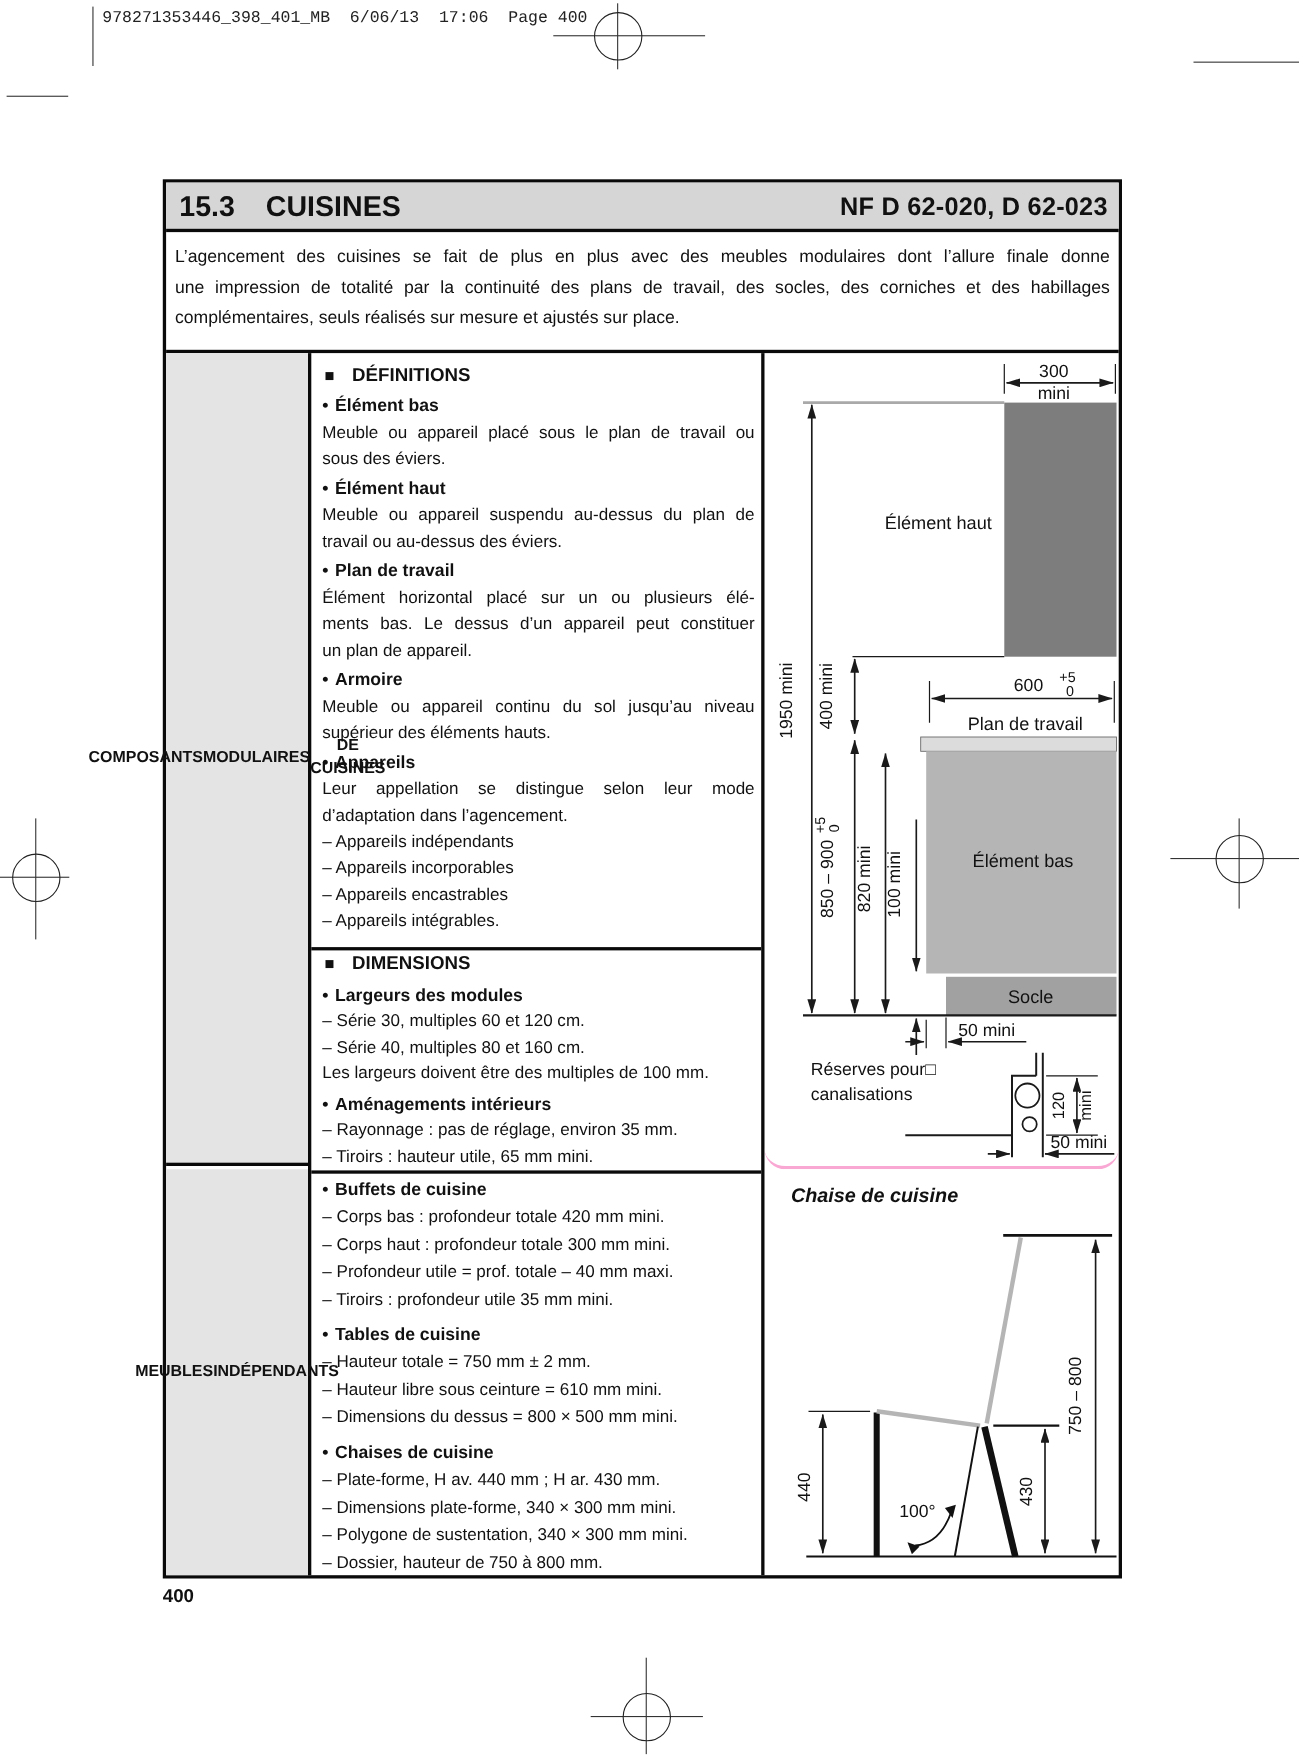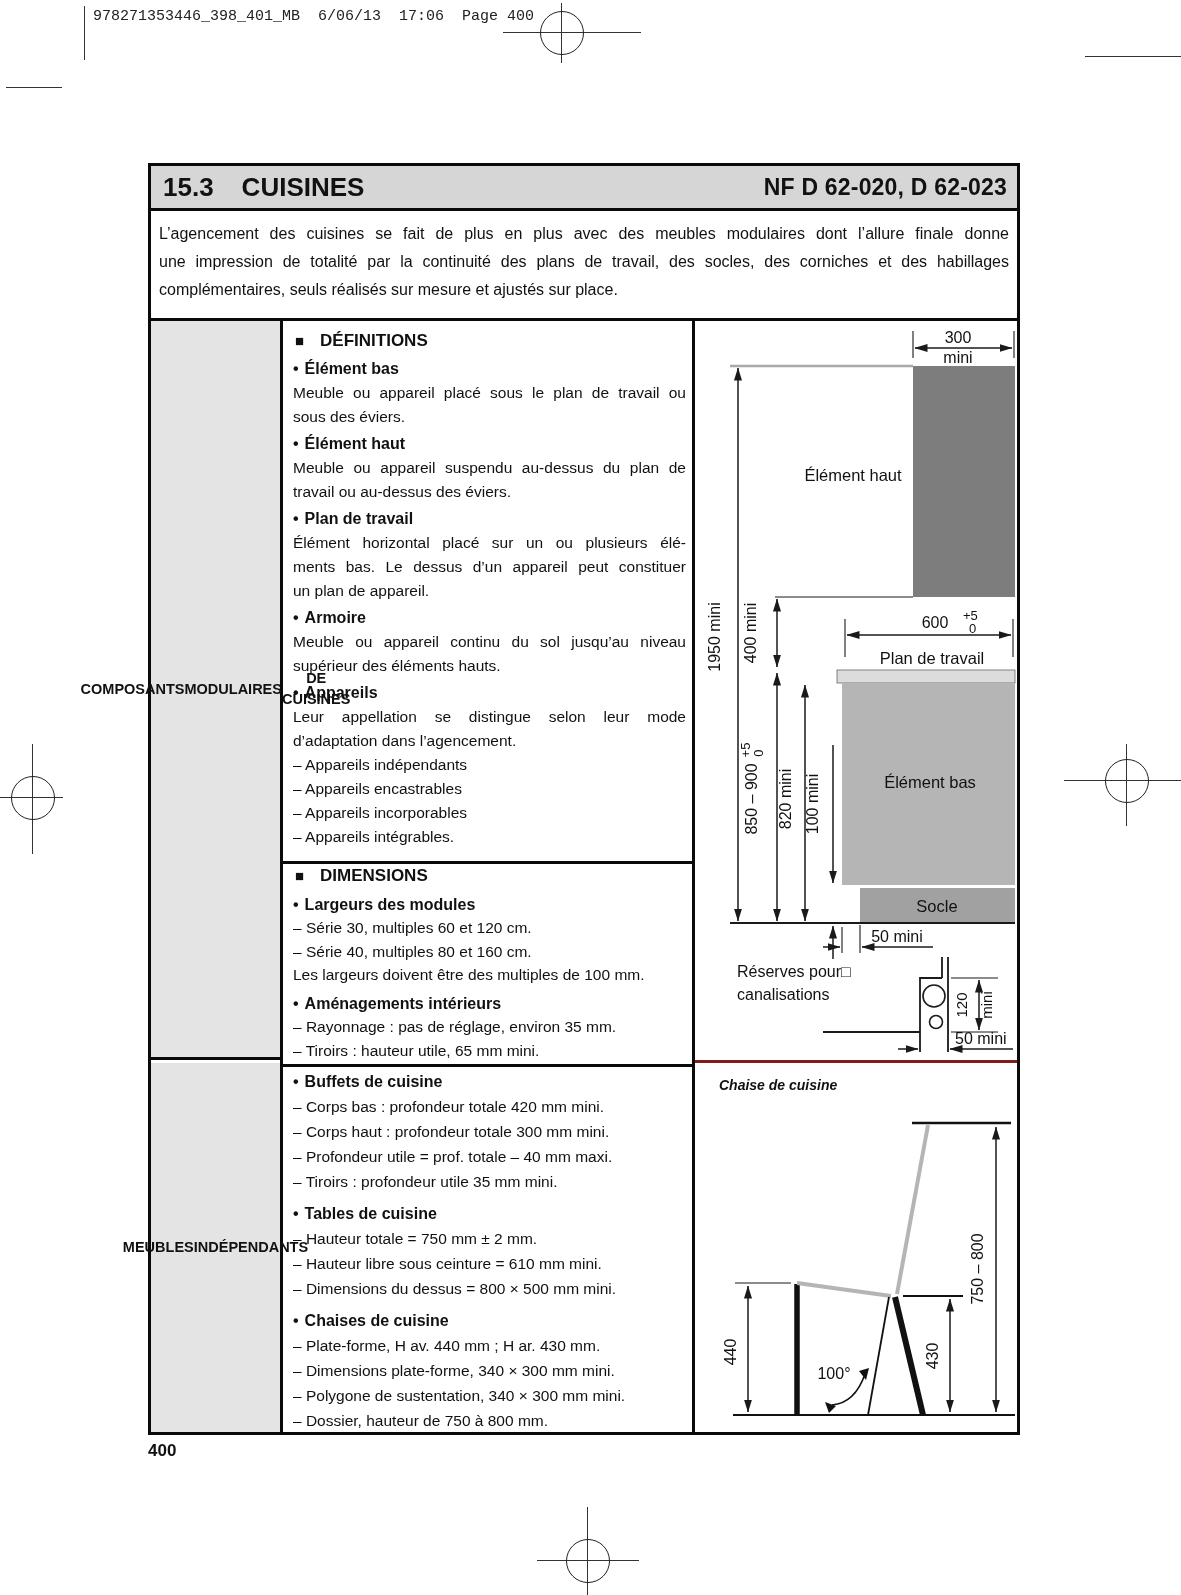--- a/index.html
+++ b/index.html
@@ -43,23 +43,23 @@
   .cell-meub{position:absolute;left:0;right:0;top:742px;bottom:0;
       padding:4px 6px 0 10px;font-size:15.5px;line-height:25px;box-sizing:border-box;}
 
   .sec-head{font-weight:bold;font-size:17px;margin:2px 0 4px 2px;}
   .sq{display:inline-block;margin-right:16px;font-size:15px;}
   .term{font-weight:bold;font-size:16px;margin-top:3px;}
   .term-g{font-weight:bold;font-size:16px;margin-top:5px;}
   .term-m{font-weight:bold;font-size:16px;margin-top:7px;}
   .blt{margin-right:6px;}
 
-  .cell-diagram{position:absolute;left:0;right:0;top:0;height:739px;border-bottom:3px solid #7f1d1d;box-sizing:content-box;}
+  .cell-diagram{position:absolute;left:0;right:0;top:0;height:739px;border-bottom:3px solid #f9a8d4;box-sizing:content-box;border-radius:19px;}
   .cell-chair{position:absolute;left:0;right:0;top:742px;bottom:0;}
-  .chair-title{position:absolute;left:24px;top:14px;font-weight:bold;font-style:italic;font-size:14px;}
+  .chair-title{position:absolute;left:24px;top:14px;font-weight:bold;font-style:italic;font-size:18px;}
   .cell-diagram svg,.cell-chair svg{position:absolute;left:0;top:0;}
 
   svg{font-family:"Liberation Sans",sans-serif;}
   svg text{fill:#111;font-size:16px;}
   .lab-obj{font-size:16.5px;}
   .lab-sm{font-size:13px;}
   .dim{stroke:#1a1a1a;stroke-width:1.5;fill:none;}
   .ext{stroke:#1a1a1a;stroke-width:1.1;fill:none;}
   .struct{stroke:#1a1a1a;fill:none;}
 
@@ -136,22 +136,22 @@
           <div class="jend">un plan de appareil.</div>
 
           <div class="term"><span class="blt">•</span><span>Armoire</span></div>
           <div class="jline">Meuble ou appareil continu du sol jusqu’au niveau</div>
           <div class="jend">supérieur des éléments hauts.</div>
 
           <div class="term"><span class="blt">•</span><span>Appareils</span></div>
           <div class="jline">Leur appellation se distingue selon leur mode</div>
           <div class="jend">d’adaptation dans l’agencement.</div>
           <div>– Appareils indépendants</div>
+          <div>– Appareils incorporables</div>
           <div>– Appareils encastrables</div>
-          <div>– Appareils incorporables</div>
           <div>– Appareils intégrables.</div>
         </div>
 
         <div class="cell-dim">
           <div class="sec-head"><span class="sq">■</span><span>DIMENSIONS</span></div>
 
           <div class="term-g"><span class="blt">•</span><span>Largeurs des modules</span></div>
           <div>– Série 30, multiples 60 et 120 cm.</div>
           <div>– Série 40, multiples 80 et 160 cm.</div>
           <div>Les largeurs doivent être des multiples de 100 mm.</div>

